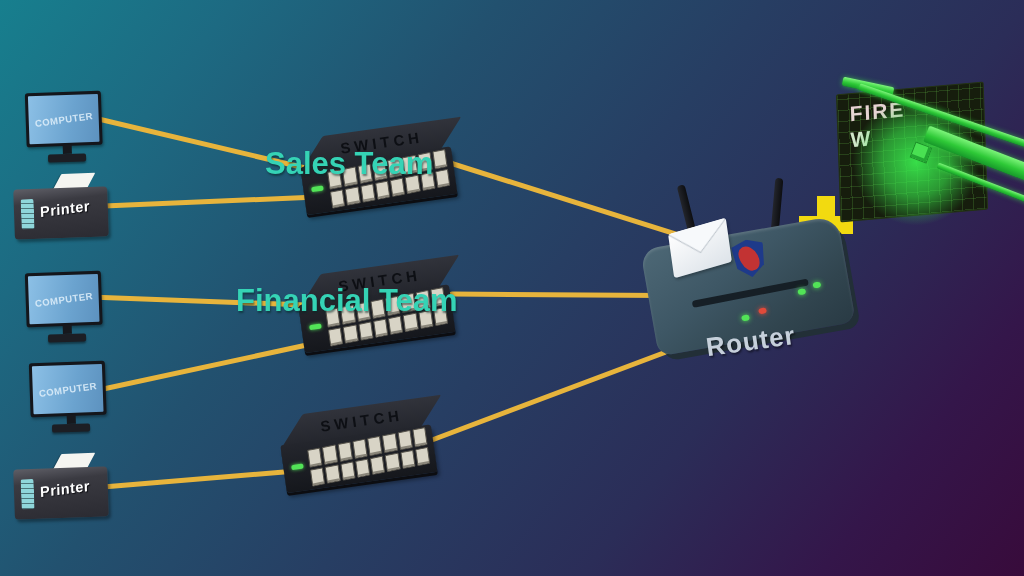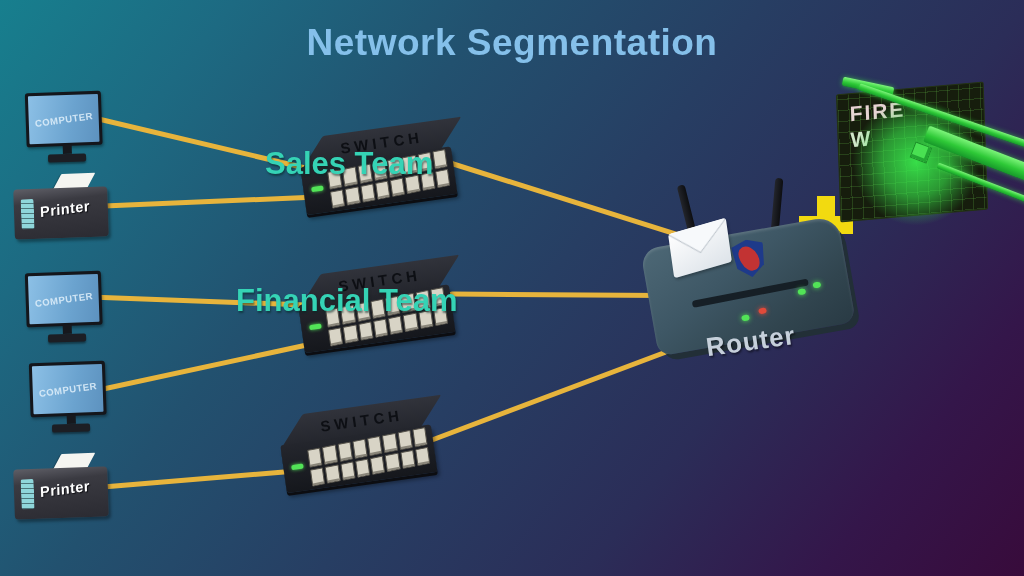--- a/index.html
+++ b/index.html
@@ -139,21 +139,20 @@
       <line x1="90" y1="117" x2="335" y2="175" stroke="#e7b43c" stroke-width="5" stroke-linecap="round"></line>
       <line x1="104" y1="206" x2="340" y2="196" stroke="#e7b43c" stroke-width="5" stroke-linecap="round"></line>
       <line x1="447" y1="162" x2="758" y2="260" stroke="#e7b43c" stroke-width="5" stroke-linecap="round"></line>
       <line x1="90" y1="297" x2="332" y2="306" stroke="#e7b43c" stroke-width="5" stroke-linecap="round"></line>
       <line x1="94" y1="391" x2="330" y2="340" stroke="#e7b43c" stroke-width="5" stroke-linecap="round"></line>
       <line x1="452" y1="294" x2="742" y2="296" stroke="#e7b43c" stroke-width="5" stroke-linecap="round"></line>
       <line x1="103" y1="487" x2="308" y2="470" stroke="#e7b43c" stroke-width="5" stroke-linecap="round"></line>
       <line x1="432" y1="440" x2="730" y2="328" stroke="#e7b43c" stroke-width="5" stroke-linecap="round"></line>
     </svg>
 
-  <h1 class="title">Network Segmentation</h1>
 
   <div class="computer" style="left:26px;top:92px">
     <div class="monitor">
       <div class="screen">
         <span class="screen-label">COMPUTER</span>
       </div>
     </div>
     <div class="neck"></div>
     <div class="foot"></div>
   </div>

